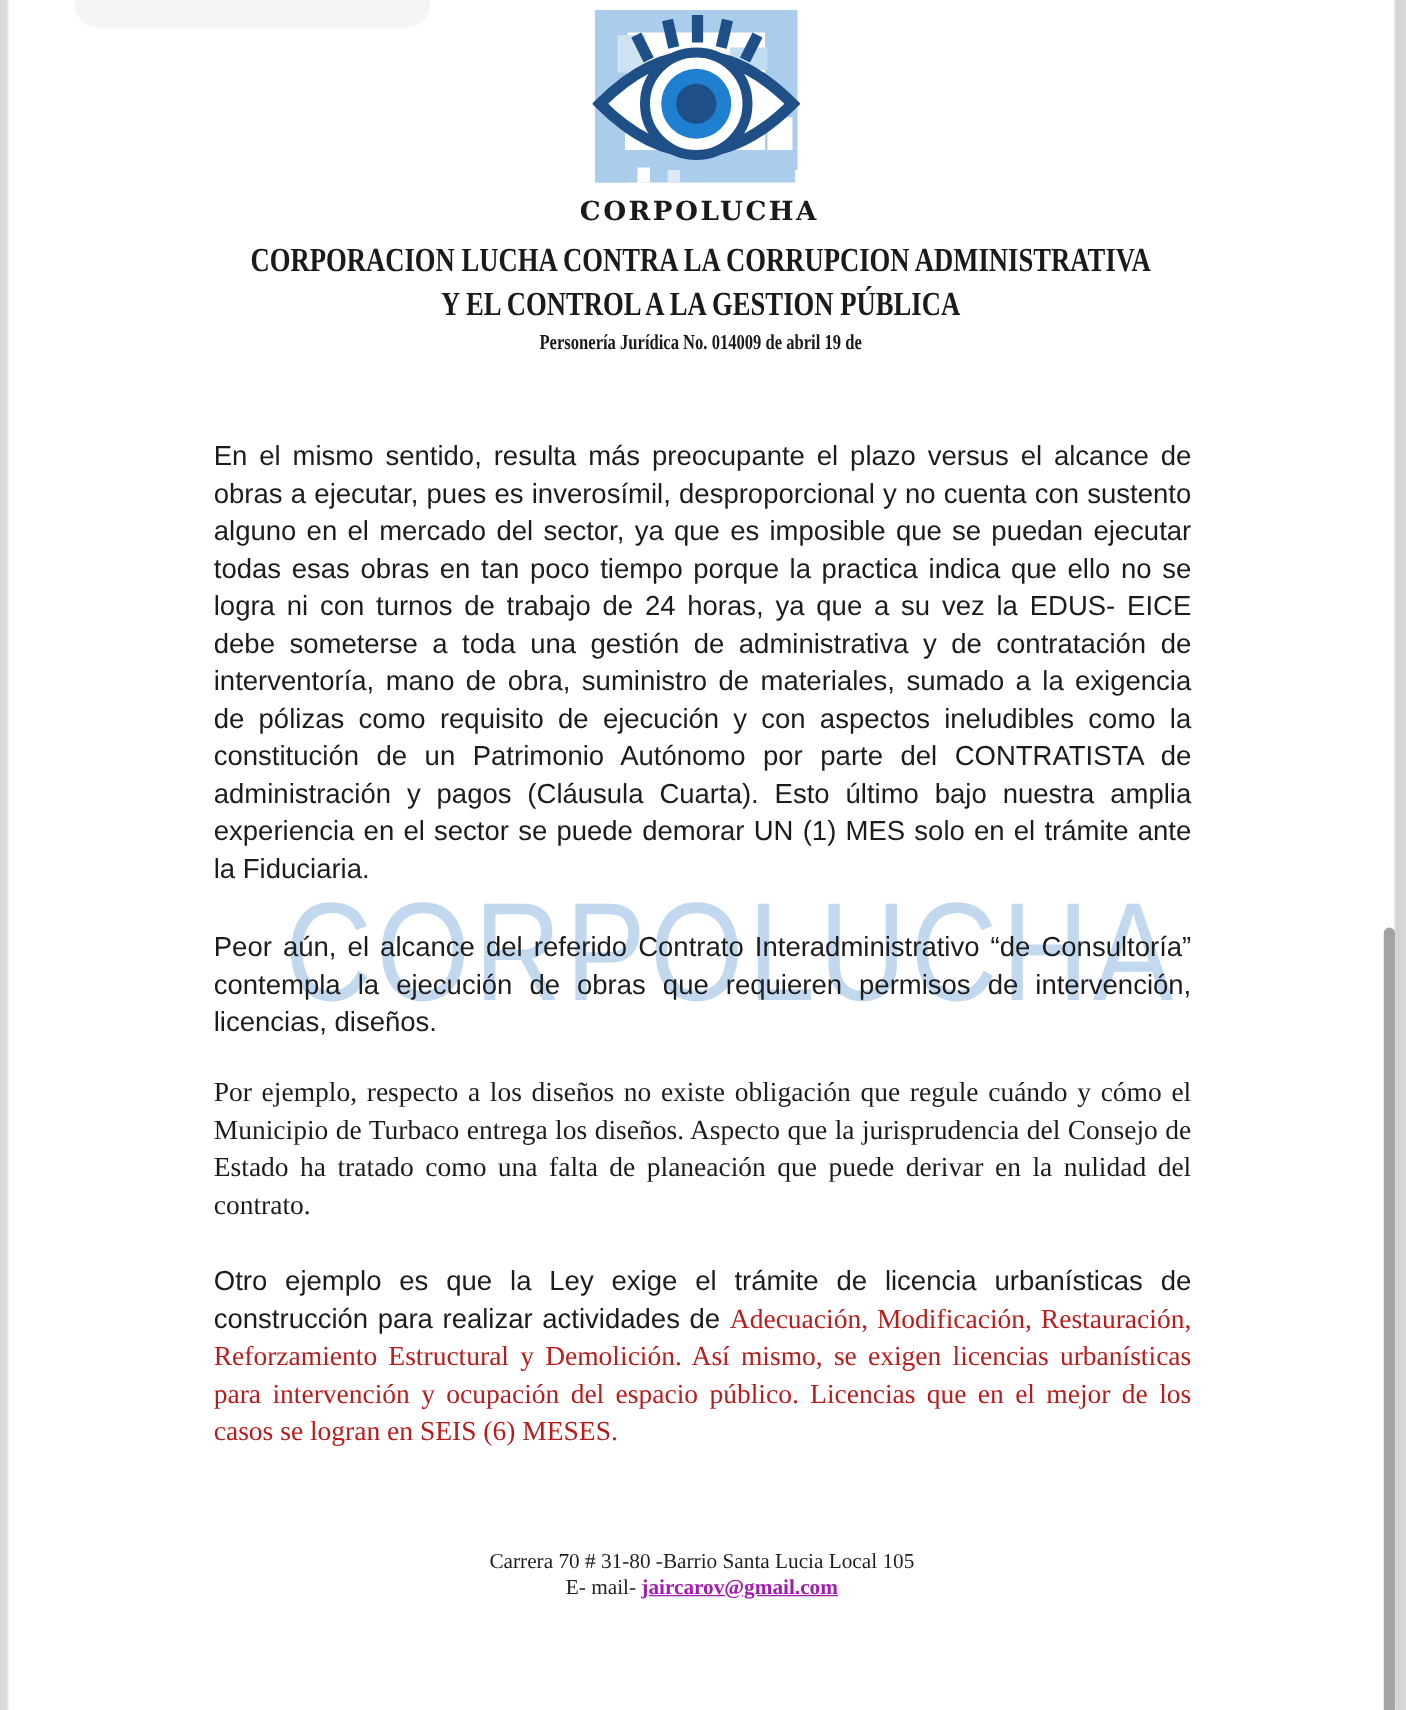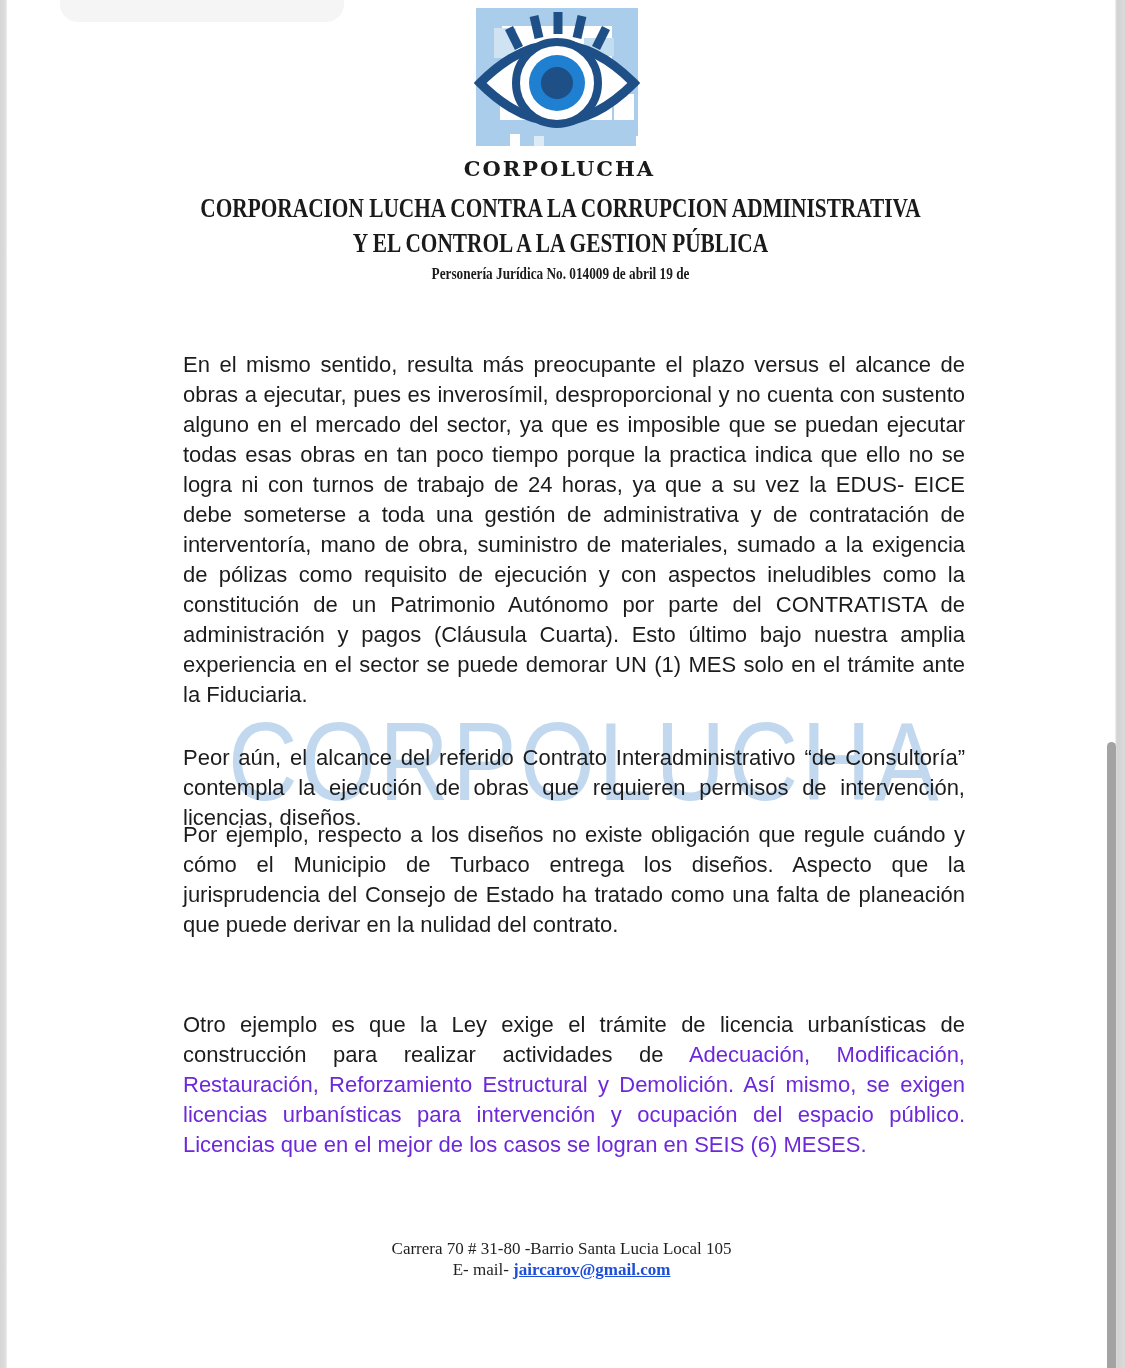--- a/index.html
+++ b/index.html
@@ -89,44 +89,43 @@
     .body-text {
       position: absolute;
       left: 171px;
       width: 782px;
       font-family: "Liberation Sans", sans-serif;
       font-size: 22px;
       line-height: 30px;
       color: #1c1c1c;
       text-align: justify;
       z-index: 1;
-      margin-left: 12px;
     }
     .body-text p {
       margin: 0;
       text-align-last: left;
     }
     .para1 { top: 350px; }
     .para2 { top: 743px; }
-    .para3 { top: 820px; }
+    .para3 { top: 859px; font-family: Liberation Serif, serif; }
     .para4 { top: 1010px; }
-    .para4 .gray { color: #6d28d9; }
+    .para4 .gray { color: #b91c1c; font-family: Liberation Serif, serif; }
 
     .footer {
       position: absolute;
       top: 1238px; left: 0; width: 1125px;
       text-align: center;
       font-family: "Liberation Serif", serif;
       font-size: 17px;
       line-height: 21px;
       color: #1f1f1f;
       margin-left: -1px;
     }
     .footer a {
-      color: #1d4ed8;
+      color: #a21caf;
       font-weight: bold;
       text-decoration: underline;
     }
   </style>
 </head>
 <body>
 
 <div class="left-edge"></div>
 <div class="top-pill"></div>
 <div class="right-edge"></div>

